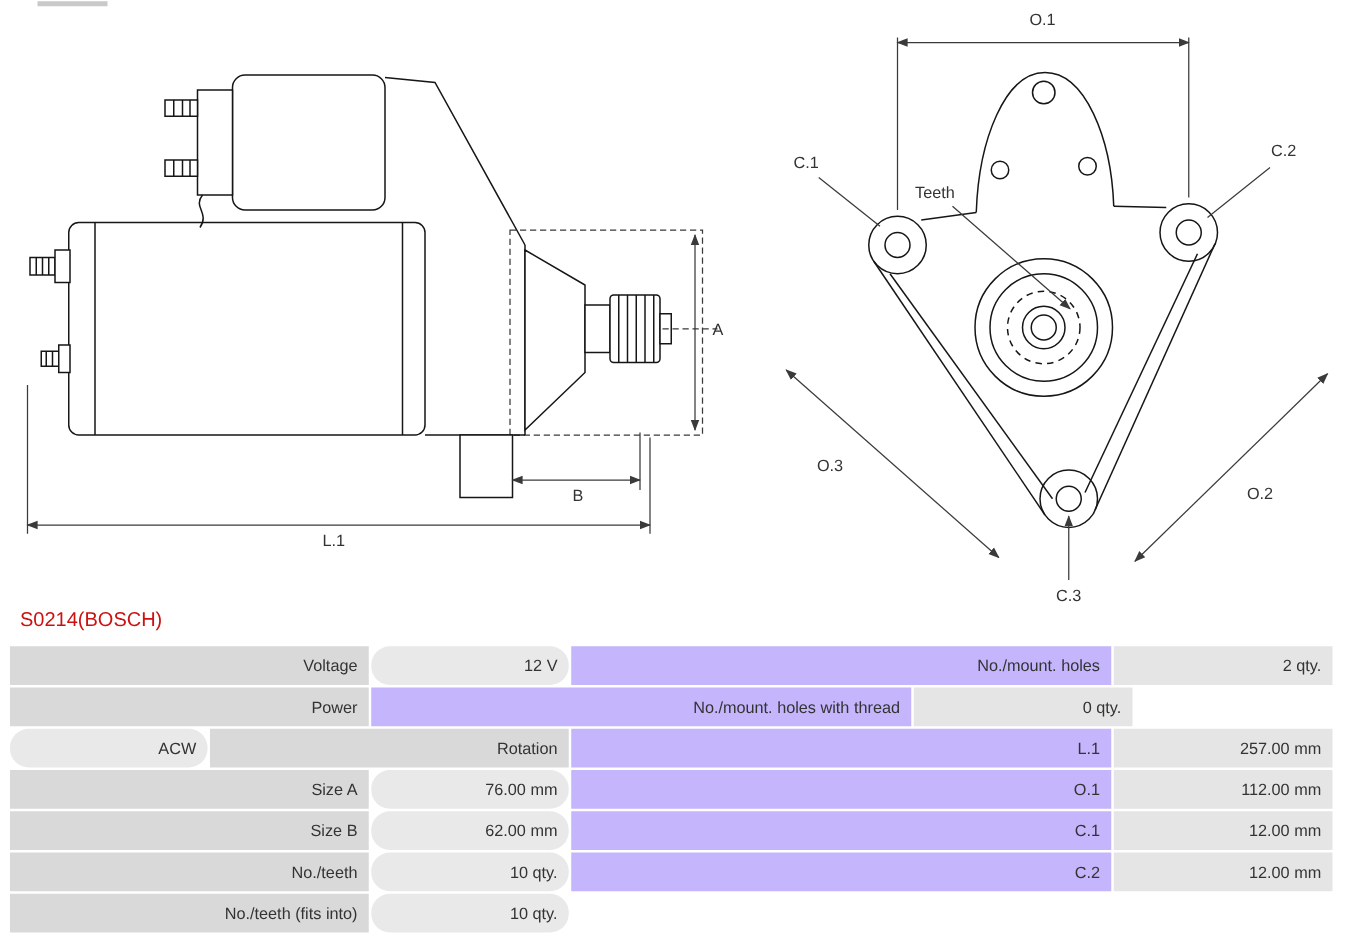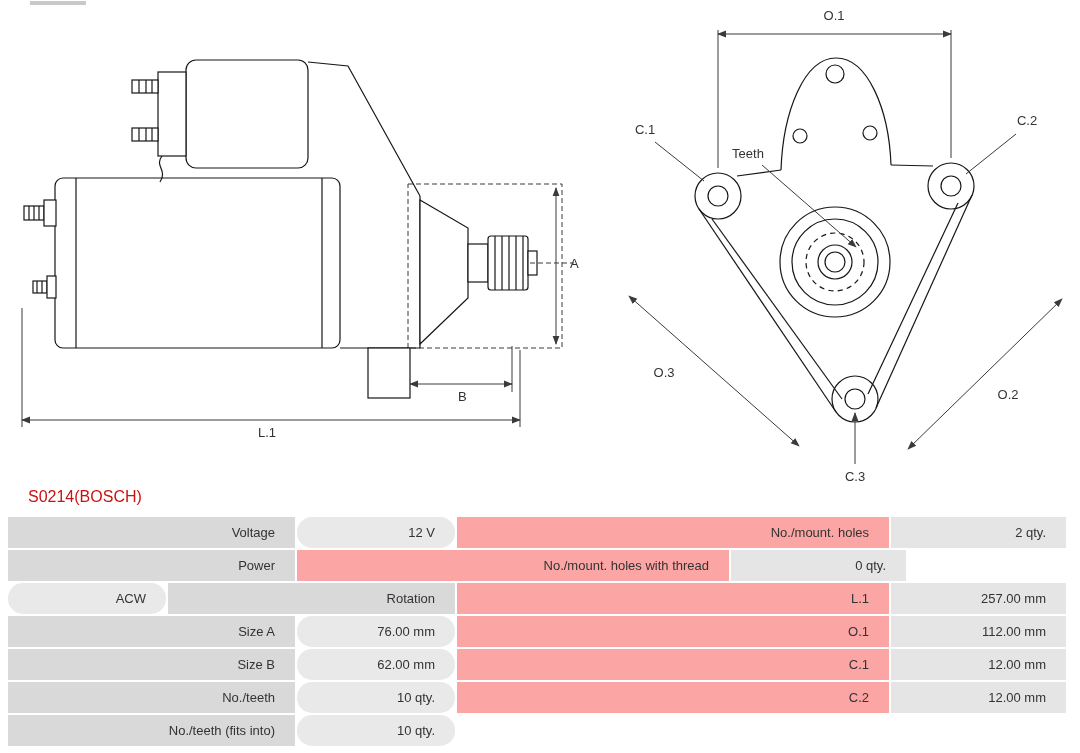--- a/index.html
+++ b/index.html
@@ -5,28 +5,28 @@
   html,body{margin:0;padding:0;background:#fff;}
   body{font-family:"Liberation Sans",sans-serif;}
   .page{position:relative;width:1080px;height:753px;background:#fff;overflow:hidden;}
   .corner-artifact{position:absolute;left:30px;top:1px;width:56px;height:4px;background:#c9c9c9;}
   .drawing-area{position:absolute;left:0;top:0;width:1080px;height:488px;}
   .draw{stroke:#161616;stroke-width:1.2;fill:none;}
   .fillw{fill:#ffffff;}
   .dim{stroke:#3a3a3a;stroke-width:1;fill:none;}
   .dash{stroke-dasharray:5 3;}
   svg text{font-size:13px;fill:#333;font-family:"Liberation Sans",sans-serif;}
-  .page-title{position:absolute;left:28px;top:488px;font-size:16px;color:#cc1111;}
+  .page-title{position:absolute;left:16px;top:488px;font-size:16px;color:#cc1111;}
   .spec-table{position:absolute;left:8px;top:517px;display:flex;flex-direction:column;gap:2px;}
   .row{display:flex;gap:2px;}
   .cell{height:31px;display:flex;align-items:center;justify-content:flex-end;
-        padding-right:20px;box-sizing:border-box;font-size:13px;color:#333;}
+        padding-right:9px;box-sizing:border-box;font-size:13px;color:#333;}
   .c1{width:287px;background:#d9d9d9;}
   .c2{width:158px;background:#e9e9e9;border-radius:15px;}
-  .c3{width:432px;background:#fca5a5;}
+  .c3{width:432px;background:#c4b5fd;}
   .c4{width:175px;background:#e5e5e5;}
   .blank{background:transparent;}
 </style>
 </head>
 <body>
 
 <div class="page">
 
   <div class="corner-artifact"></div>
 

